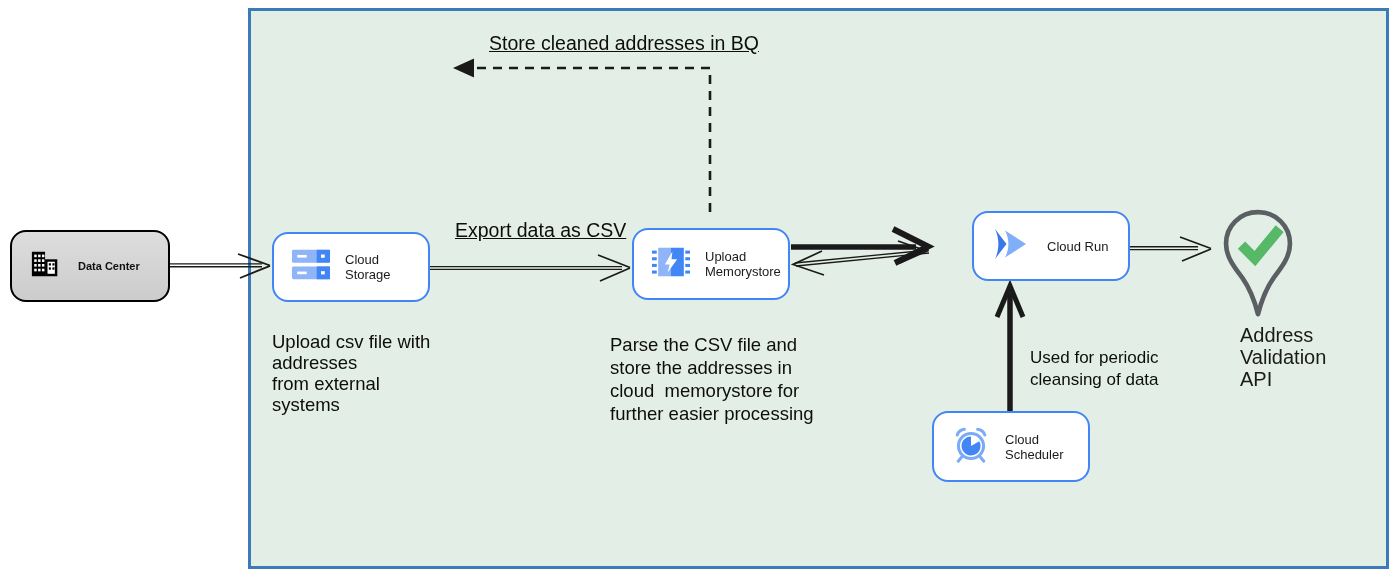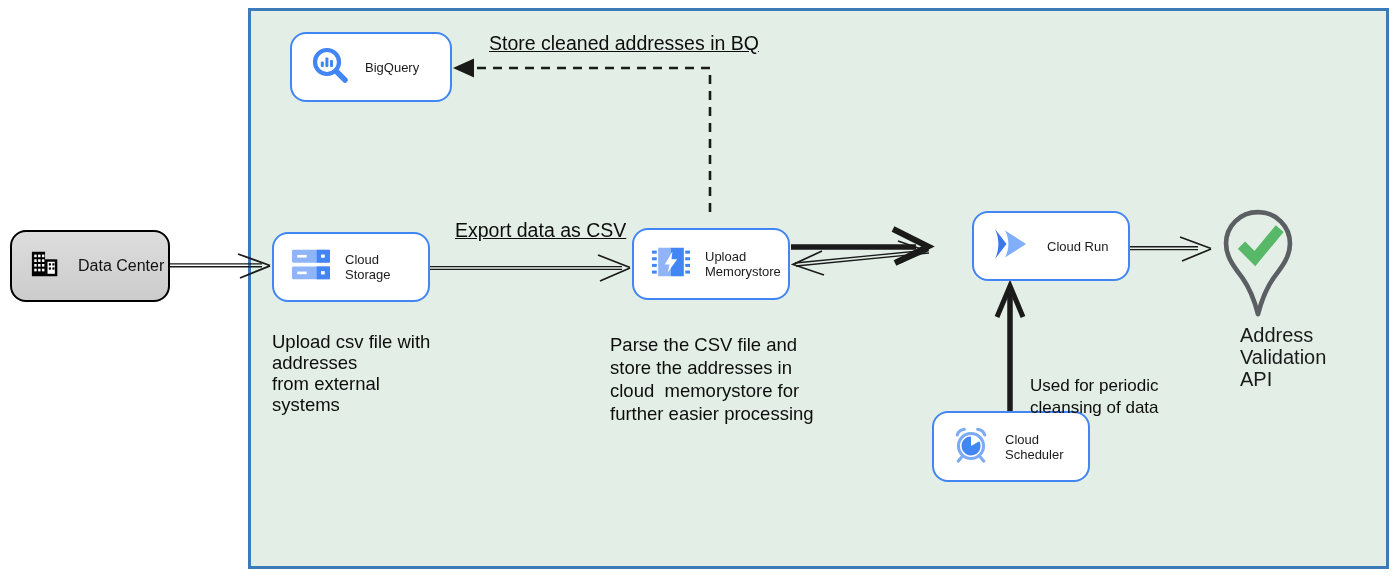--- a/index.html
+++ b/index.html
@@ -16,26 +16,26 @@
     position:absolute;display:flex;align-items:center;gap:15px;
     background:#ffffff;border:2.5px solid #4285f4;border-radius:16px;
     box-sizing:border-box;padding-left:18px;z-index:2;
   }
   .node .label{font-size:13px;line-height:15px;color:#1b1b1b;white-space:pre-line;}
   .node-dc{
     position:absolute;display:flex;align-items:center;gap:16px;
     background:linear-gradient(#dddddd,#cccccc);border:2.5px solid #000000;border-radius:16px;
     box-sizing:border-box;padding-left:18px;z-index:2;
   }
-  .node-dc .label{font-size:16px;color:#111;}
+  .node-dc .label{font-size:11px;color:#111;font-weight:bold;}
   .ann{position:absolute;z-index:2;white-space:pre-wrap;color:#0d0d0d;}
   .ann-big{font-size:19.5px;text-decoration:underline;}
   .ann-body{font-size:18.5px;line-height:21px;}
   .ann-body2{font-size:18.5px;line-height:23px;}
-  .ann-small{font-size:17px;line-height:22px;margin-top:28px;}
+  .ann-small{font-size:17px;line-height:22px;}
   .pin-wrap{position:absolute;left:1220px;top:208px;z-index:2;}
   .pin-label{position:absolute;left:1240px;top:324px;width:150px;font-size:20px;line-height:22px;white-space:pre-line;z-index:2;}
 </style>
 </head>
 <body>
 
 <div id="canvas">
 
   <div class="zone"></div>
 
@@ -104,35 +104,20 @@
           <rect x="20" y="14.2" width="2.2" height="2.4"></rect>
             <rect x="23.8" y="14.2" width="2.2" height="2.4"></rect>
           <rect x="20" y="18.6" width="2.2" height="2.4"></rect>
             <rect x="23.8" y="18.6" width="2.2" height="2.4"></rect>
         </g>
       </svg>
     </span>
     <span class="label">Data Center</span>
   </div>
 
-  <div class="node" style="left:290px;top:32px;width:162px;height:70px;">
-    <span>
-      <svg width="40" height="40" viewBox="0 0 40 40">
-        <circle cx="17" cy="17" r="12" fill="#fff" stroke="#4285f4" stroke-width="4.2"></circle>
-        <line x1="26" y1="26" x2="35" y2="35" stroke="#4285f4" stroke-width="5.5" stroke-linecap="round"></line>
-        <g fill="#4285f4">
-          <rect x="10.8" y="16.5" width="3" height="5.5" rx="1"></rect>
-          <rect x="15.4" y="12.5" width="3" height="9.5" rx="1"></rect>
-          <rect x="20ная" y="15" width="0" height="0"></rect>
-          <rect x="20" y="15" width="3" height="7" rx="1"></rect>
-        </g>
-      </svg>
-    </span>
-    <span class="label">BigQuery</span>
-  </div>
 
   <div class="node" style="left:272px;top:232px;width:158px;height:70px;">
     <span>
       <svg width="38" height="32" viewBox="0 0 40 32">
         <g>
           <rect x="0" y="0" width="40" height="13.5" rx="1.5" fill="#8fb4f8"></rect>
           <rect x="26" y="0" width="14" height="13.5" fill="#4285f4"></rect>
           <rect x="5.5" y="5.4" width="10" height="2.8" fill="#fff"></rect>
           <rect x="30.5" y="5" width="4" height="3.4" fill="#fff"></rect>
         </g>

